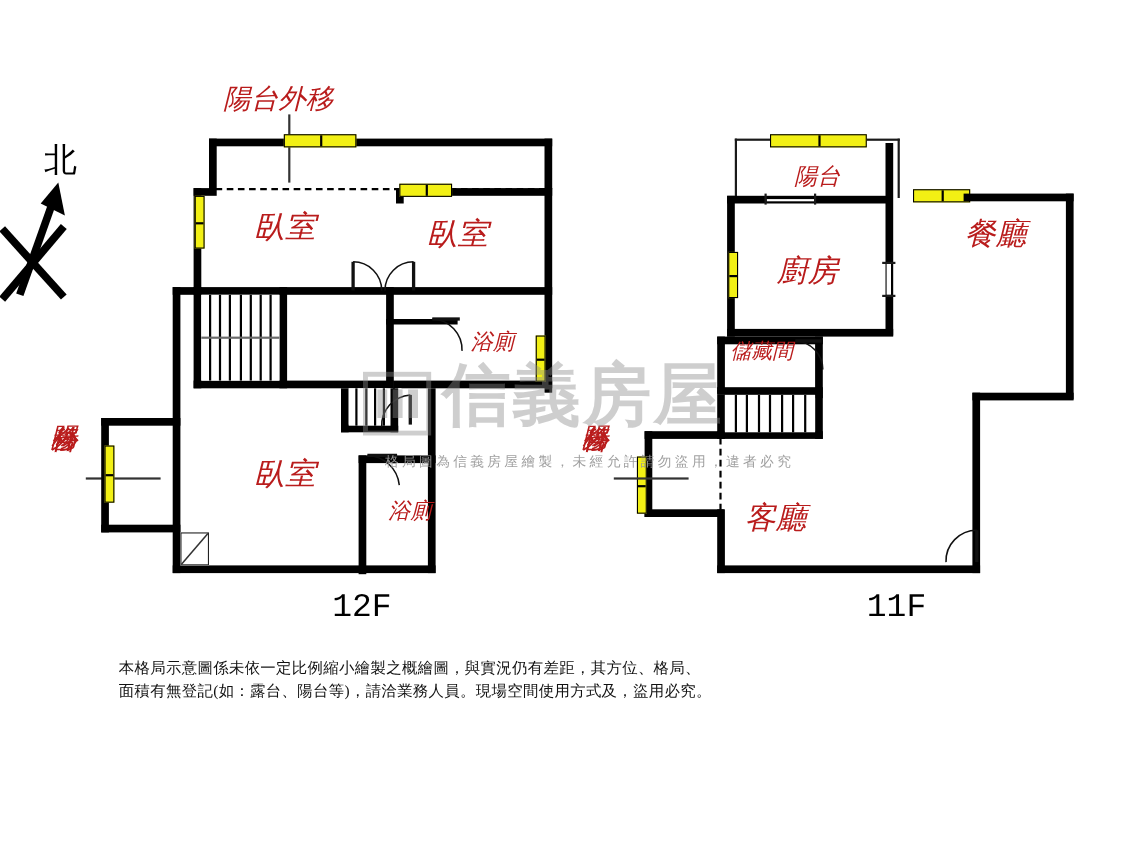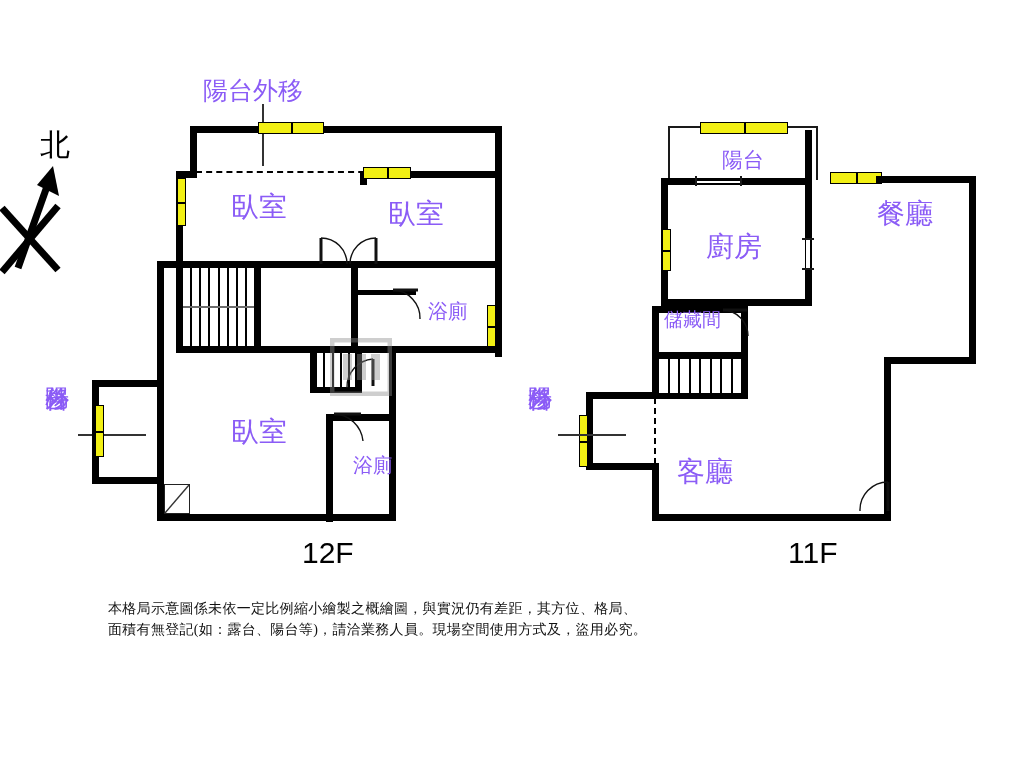--- a/index.html
+++ b/index.html
@@ -59,33 +59,34 @@
     top: 50%;
     left: 0;
     right: 0;
     height: 1.5px;
     background: #000000;
   }
   
   .rlabel {
     position: absolute;
     font-family: "Liberation Serif", "DejaVu Serif", serif;
-    color: #8b5cf6;
+    color: #b91c1c;
     white-space: nowrap;
     line-height: 1;
     font-weight: 400;
+    font-style: italic;
   }
   .rlabel.vert {
     writing-mode: vertical-rl;
     text-orientation: upright;
     line-height: 1.05;
   }
   .floor-label {
     position: absolute;
-    font-family: Liberation Sans, sans-serif;
+    font-family: Liberation Mono, monospace;
     font-size: 30px;
     color: #000000;
     letter-spacing: 0px;
   }
   .leader {
     position: absolute;
     background: #333333;
     height: 1.5px;
   }
   .leader-v {
@@ -399,20 +400,22 @@
 
   <div id="watermark">
     <div id="wm-logo">
       <svg width="62" height="58" viewBox="0 0 62 58">
         <rect x="2" y="2" width="58" height="54" fill="none" stroke="#8d8d8d" stroke-width="5"></rect>
         <rect x="13" y="16" width="9" height="26" fill="#8d8d8d"></rect>
         <rect x="27" y="16" width="9" height="26" fill="#8d8d8d"></rect>
         <rect x="41" y="16" width="9" height="26" fill="#8d8d8d"></rect>
       </svg>
     </div>
-  </div>
+    <div id="wm-text">信義房屋</div>
+  </div>
+  <div id="wm-fine">格局圖為信義房屋繪製，未經允許請勿盜用，違者必究</div>
 
   <div id="disclaimer">
     <div>本格局示意圖係未依一定比例縮小繪製之概繪圖，與實況仍有差距，其方位、格局、</div>
     <div>面積有無登記(如：露台、陽台等)，請洽業務人員。現場空間使用方式及，盜用必究。</div>
   </div>
 
 </div>
 
 </body></html>

